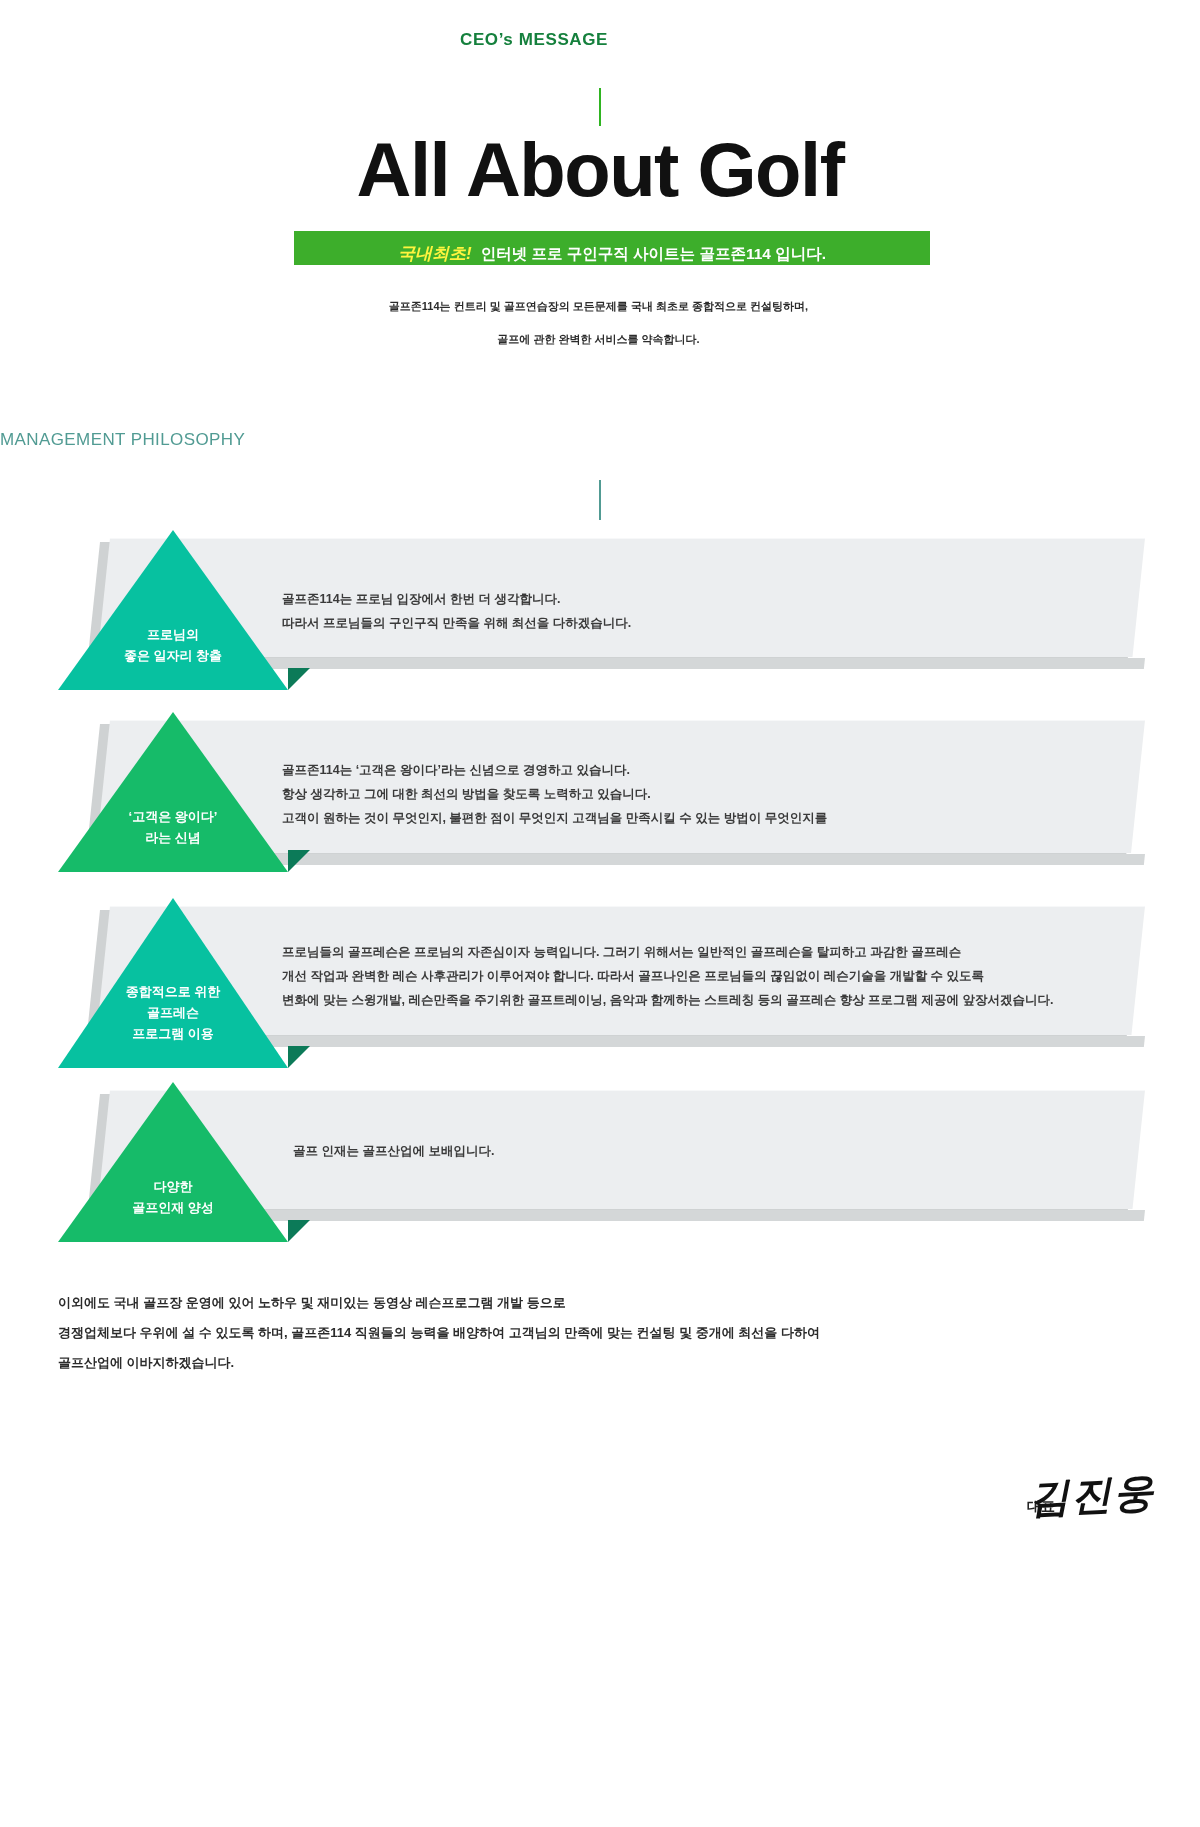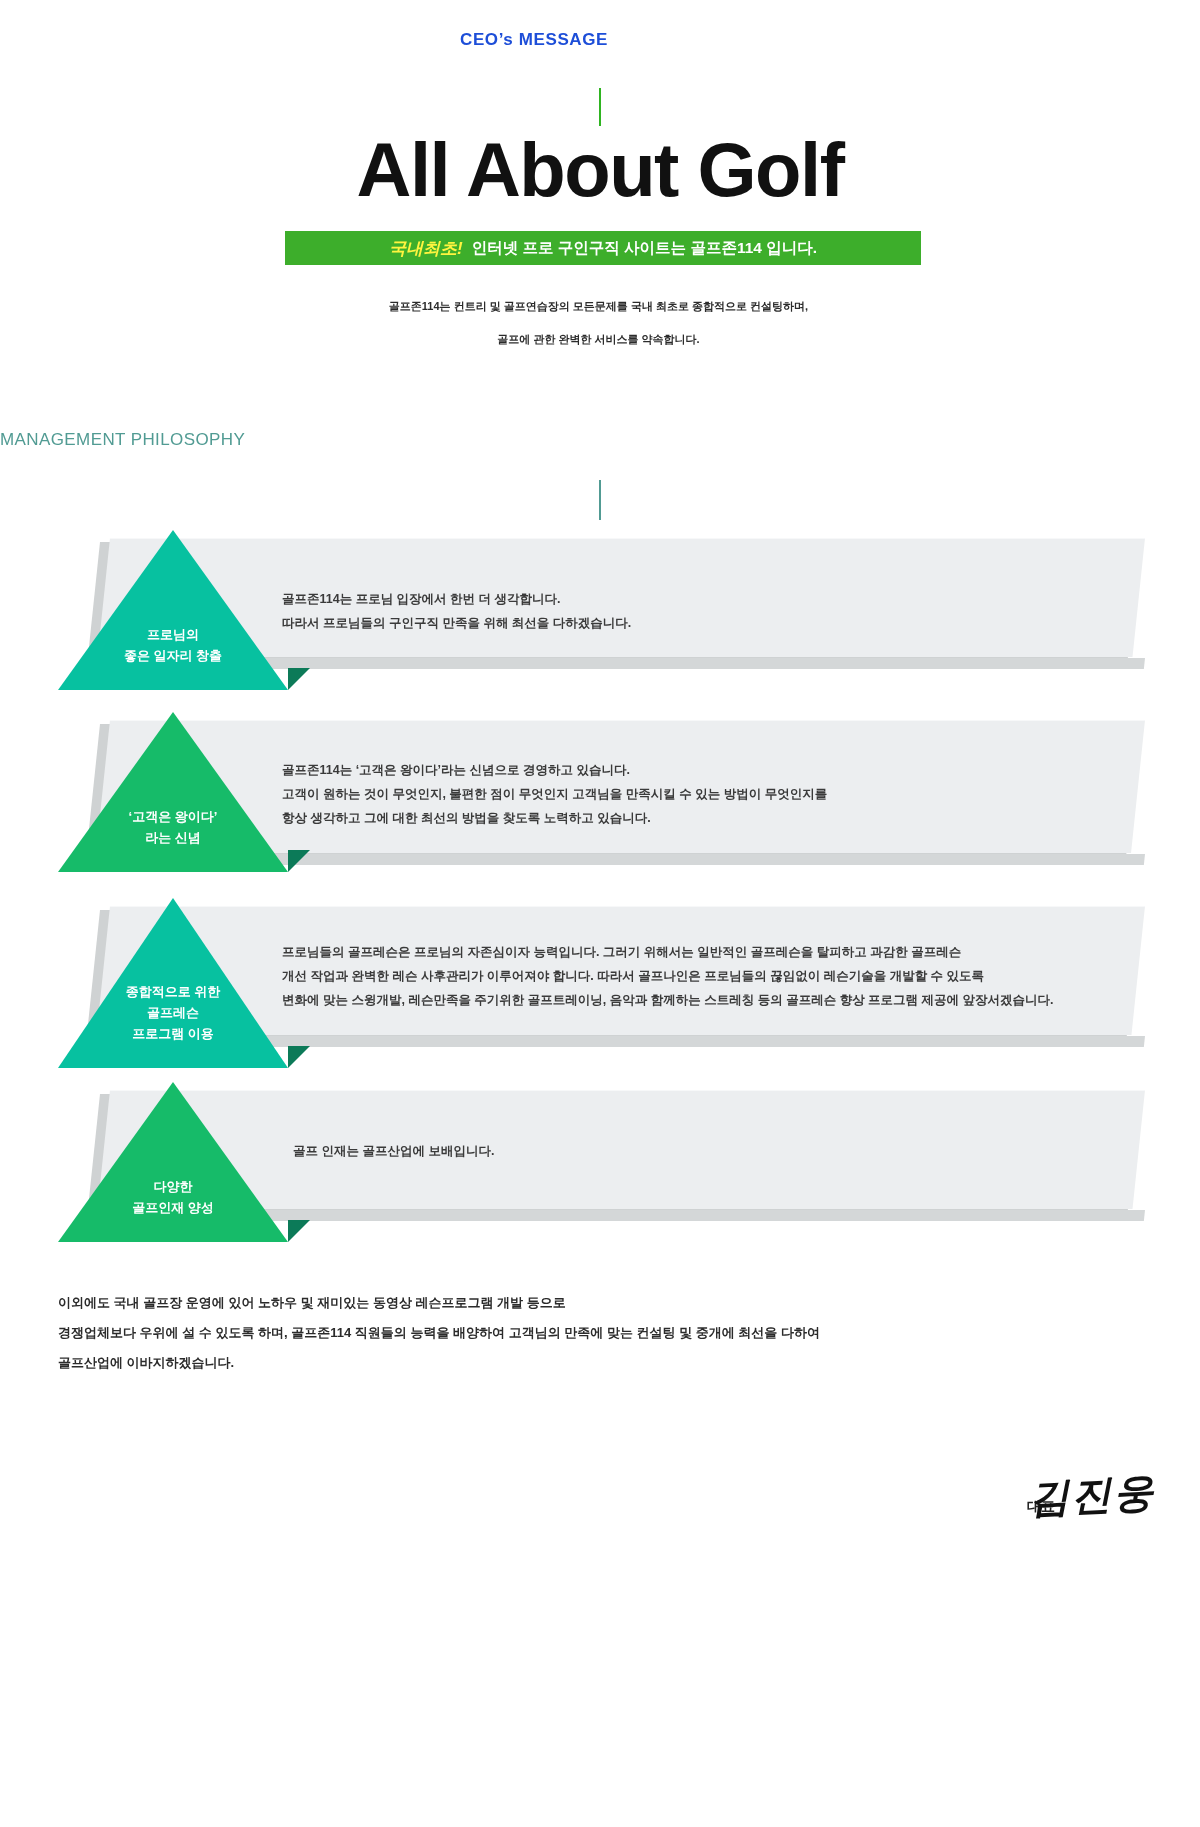--- a/index.html
+++ b/index.html
@@ -26,21 +26,21 @@
   
   .eyebrow {
     position: absolute;
     top: 30px;
     left: 0;
     width: 1068px;
     text-align: center;
     font-size: 17px;
     font-weight: bold;
     letter-spacing: 0.6px;
-    color: #1d4ed8;
+    color: #15803d;
   }
   .rule-green {
     position: absolute;
     top: 88px;
     left: 599px;
     width: 2px;
     height: 38px;
     background: #2fb421;
   }
   .hero-title {
@@ -52,26 +52,26 @@
     font-size: 76px;
     line-height: 84px;
     font-weight: bold;
     letter-spacing: -1.5px;
     color: #111111;
   }
 
   .banner {
     position: absolute;
     top: 231px;
-    left: 285px;
+    left: 294px;
     width: 636px;
     height: 34px;
     background: #3dae2b;
     display: flex;
-    align-items: center;
+    align-items: flex-end;
     justify-content: center;
     gap: 9px;
     box-sizing: border-box;
   }
   .banner-accent {
     font-size: 17px;
     font-weight: bold;
     font-style: italic;
     color: #fff43f;
     white-space: nowrap;
@@ -291,22 +291,22 @@
         <div class="tri-wrap" style="height: 160px;">
           <div class="tri" style="border-bottom: 160px solid rgb(22, 187, 105);"></div>
           <div class="tri-notch" style="left: 230px; top: 138px;"></div>
           <div class="tri-label" style="top: 94px;">
             <div>‘고객은 왕이다’</div>
             <div>라는 신념</div>
           </div>
         </div>
         <div class="band-text" style="top: 46px;">
           <div>골프존114는 ‘고객은 왕이다’라는 신념으로 경영하고 있습니다.</div>
+          <div>항상 생각하고 그에 대한 최선의 방법을 찾도록 노력하고 있습니다.</div>
           <div>고객이 원하는 것이 무엇인지, 불편한 점이 무엇인지 고객님을 만족시킬 수 있는 방법이 무엇인지를</div>
-          <div>항상 생각하고 그에 대한 최선의 방법을 찾도록 노력하고 있습니다.</div>
         </div>
       </div>
       <div class="block" style="position: absolute; top: 368px; left: 0px; height: 190px;">
         <div class="band-shadow" style="height: 136px;"></div>
         <div class="band-face" style="height: 128px;"></div>
         <div class="band-base" style="top: 138px;"></div>
         <div class="tri-wrap" style="height: 170px;">
           <div class="tri" style="border-bottom: 170px solid rgb(7, 193, 160);"></div>
           <div class="tri-notch" style="left: 230px; top: 148px;"></div>
           <div class="tri-label" style="top: 83px;">

